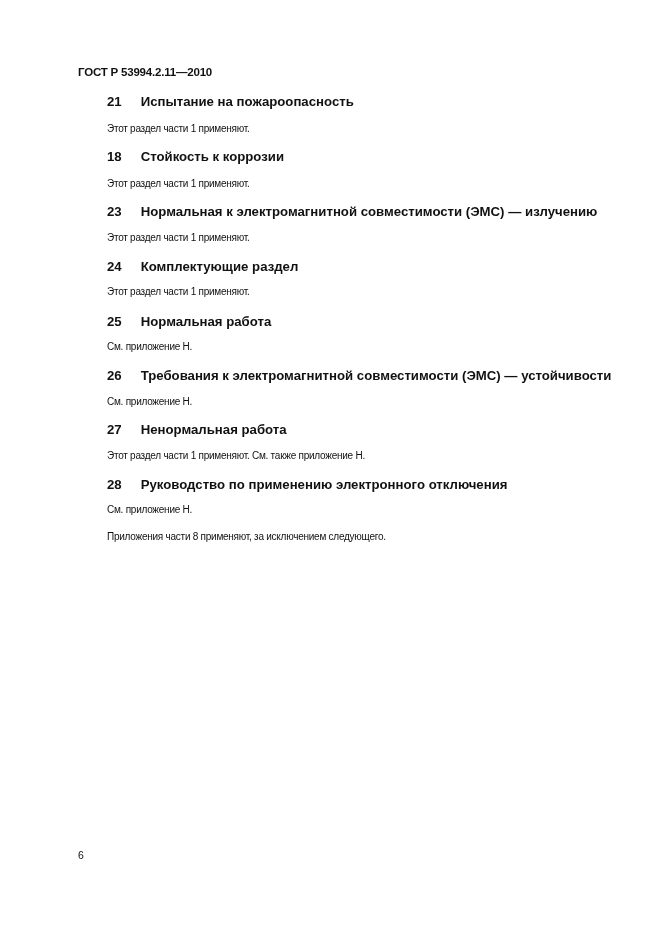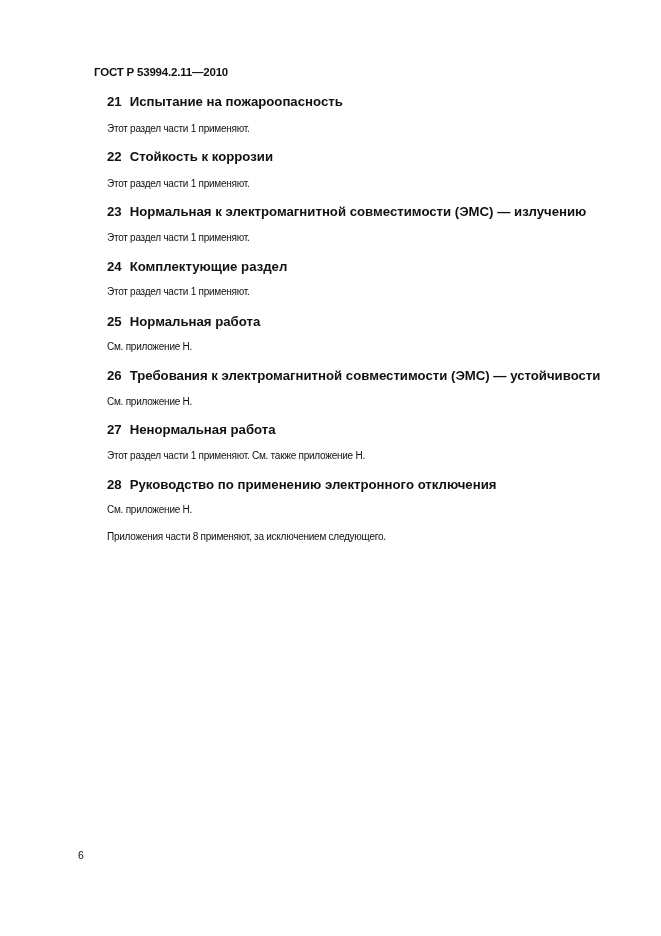--- a/index.html
+++ b/index.html
@@ -1,33 +1,33 @@
 <!DOCTYPE html>
 <html><head>
 <meta charset="utf-8">
 <style>
   html, body { margin: 0; padding: 0; background: #ffffff; }
   body { width: 661px; height: 936px; position: relative; overflow: hidden;
          font-family: "Liberation Sans", sans-serif; color: #111; }
-  .doc-code { position: absolute; left: 78px; top: 66px; font-size: 11.5px; font-weight: bold; letter-spacing: -0.2px; margin-left: 16px; }
+  .doc-code { position: absolute; left: 78px; top: 66px; font-size: 11.5px; font-weight: bold; letter-spacing: -0.2px; }
   .h { position: absolute; left: 107px; font-size: 13.2px; font-weight: bold; white-space: nowrap; }
-  .h .num { margin-right: 8px; }
+  .h .num { margin-right: 19px; }
   .p { position: absolute; left: 107px; font-size: 10px; white-space: nowrap; letter-spacing: -0.25px; }
   .page-num { position: absolute; left: 78px; top: 849px; font-size: 10.5px; }
 </style>
 </head>
 <body>
 
 <div>
   <div class="doc-code">ГОСТ Р 53994.2.11—2010</div>
 
   <div class="h" style="top:94px"><span class="num">21</span><span>Испытание на пожароопасность</span></div>
   <div class="p" style="top:123px">Этот раздел части 1 применяют.</div>
 
-  <div class="h" style="top:149px"><span class="num">22</span><span>Стойкость к коррозии</span></div>
+  <div class="h" style="top:149px"><span class="num">18</span><span>Стойкость к коррозии</span></div>
   <div class="p" style="top:178px">Этот раздел части 1 применяют.</div>
 
   <div class="h" style="top:204px"><span class="num">23</span><span>Нормальная к электромагнитной совместимости (ЭМС) — излучению</span></div>
   <div class="p" style="top:232px">Этот раздел части 1 применяют.</div>
 
   <div class="h" style="top:259px"><span class="num">24</span><span>Комплектующие раздел</span></div>
   <div class="p" style="top:286px">Этот раздел части 1 применяют.</div>
 
   <div class="h" style="top:314px"><span class="num">25</span><span>Нормальная работа</span></div>
   <div class="p" style="top:341px">См. приложение Н.</div>

